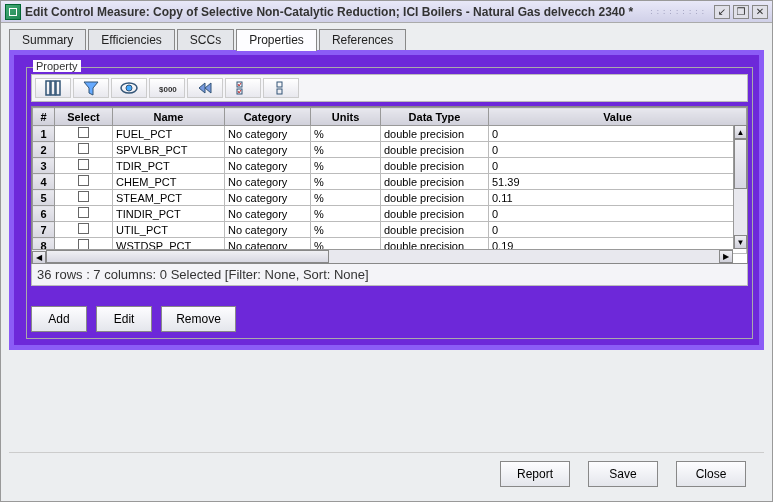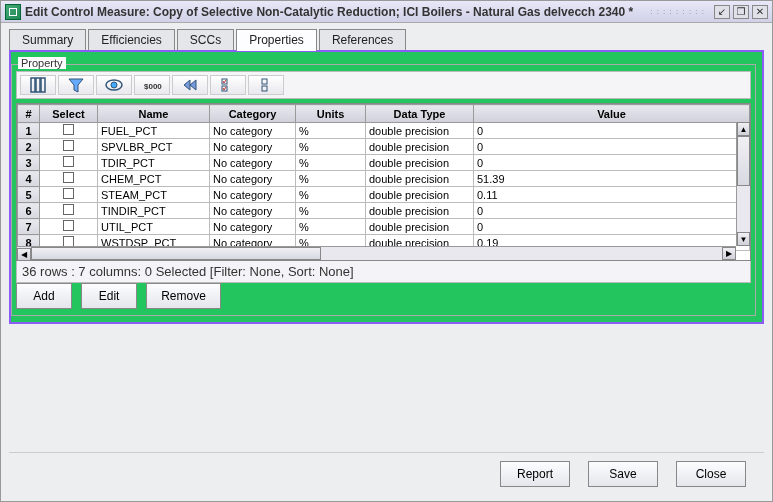--- a/index.html
+++ b/index.html
@@ -59,25 +59,25 @@
   border-bottom:none;
   background:#e4e6ea;
   padding:3px 12px;
   margin-right:2px;
   font-size:12px;
   cursor:pointer;
   color:#222;
 }
 .tab.active { background:#fdfdff; font-weight:normal; position:relative; z-index:2; }
 .tab-content {
-  border:2px solid #8b5cf6;
-  background:#22c55e;
+  border:5px solid #8b5cf6;
+  background:#6d28d9;
   flex:0 0 auto;
   margin-top:-1px;
-  padding:4px 6px 6px 0;
+  padding:4px 6px 6px 12px;
 }
 .prop-group {
   border:1px solid #aaa;
   padding:2px 4px 6px 4px;
   position:relative;
   margin-top:8px;
 }
 .prop-group-label {
   position:absolute; top:-8px; left:6px;
   background:#fdfdff; padding:0 3px; font-size:11px; color:#333;
@@ -135,21 +135,21 @@
 }
 .hscroll .arrow{width:14px;height:100%;background:linear-gradient(#f0f0f4,#d0d0da);border:1px solid #888;display:inline-flex;align-items:center;justify-content:center;font-size:8px;cursor:pointer;}
 .hscroll .arrow.r{float:right;}
 .hscroll .track{position:absolute;left:14px;right:14px;top:0;bottom:0;}
 .hscroll .thumb{position:absolute;left:0;top:0;bottom:0;width:42%;background:linear-gradient(#f0f0f4,#d8d8e2);border:1px solid #888;}
 .status-line {
   border:1px solid #bbb;border-top:none;
   background:#f4f4f8;
   padding:3px 5px;font-size:13px;font-weight:normal;color:#333;
 }
-.btn-row { margin-top:0; }
+.btn-row { margin-top:20px; }
 .btn {
   border:1px solid #888;
   background:linear-gradient(#fdfdff,#e4e6ec);
   padding:5px 14px;
   font-size:12px;
   cursor:pointer;
   margin-right:6px;
   min-width:56px;
 }
 .footer {

